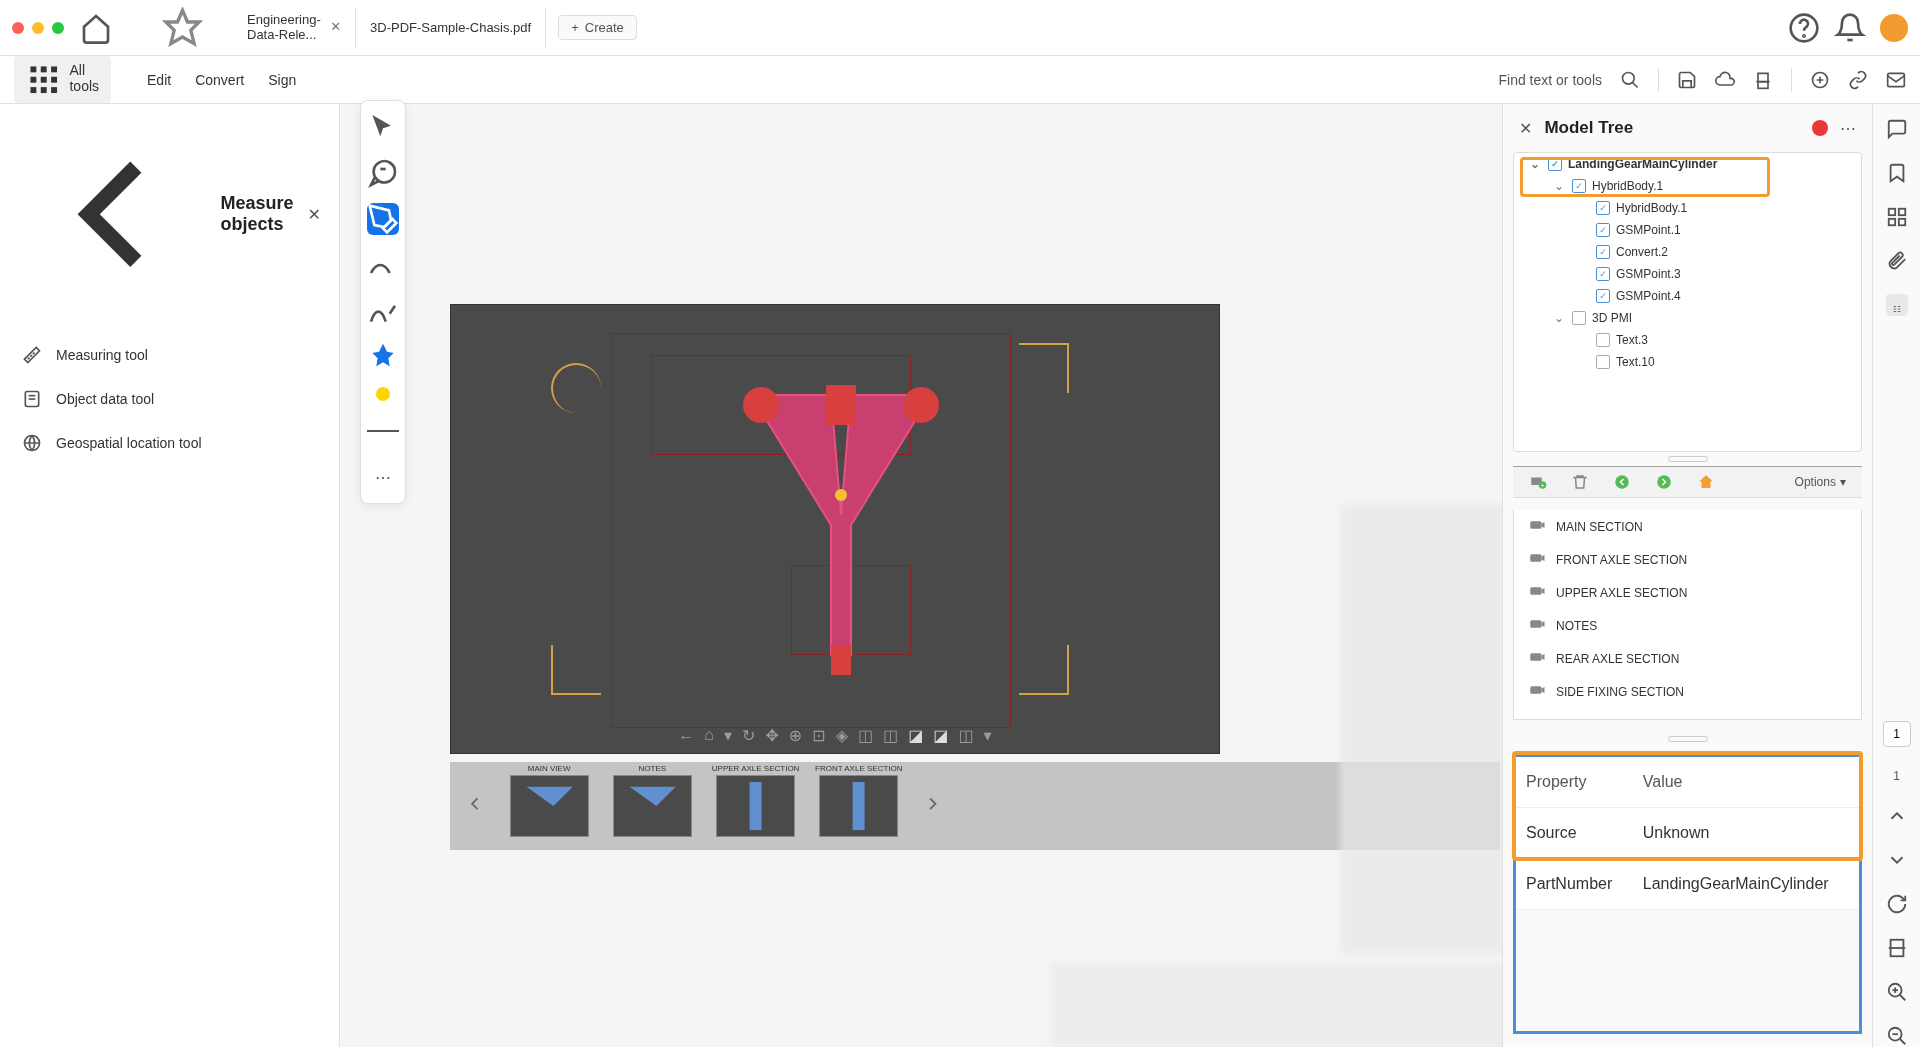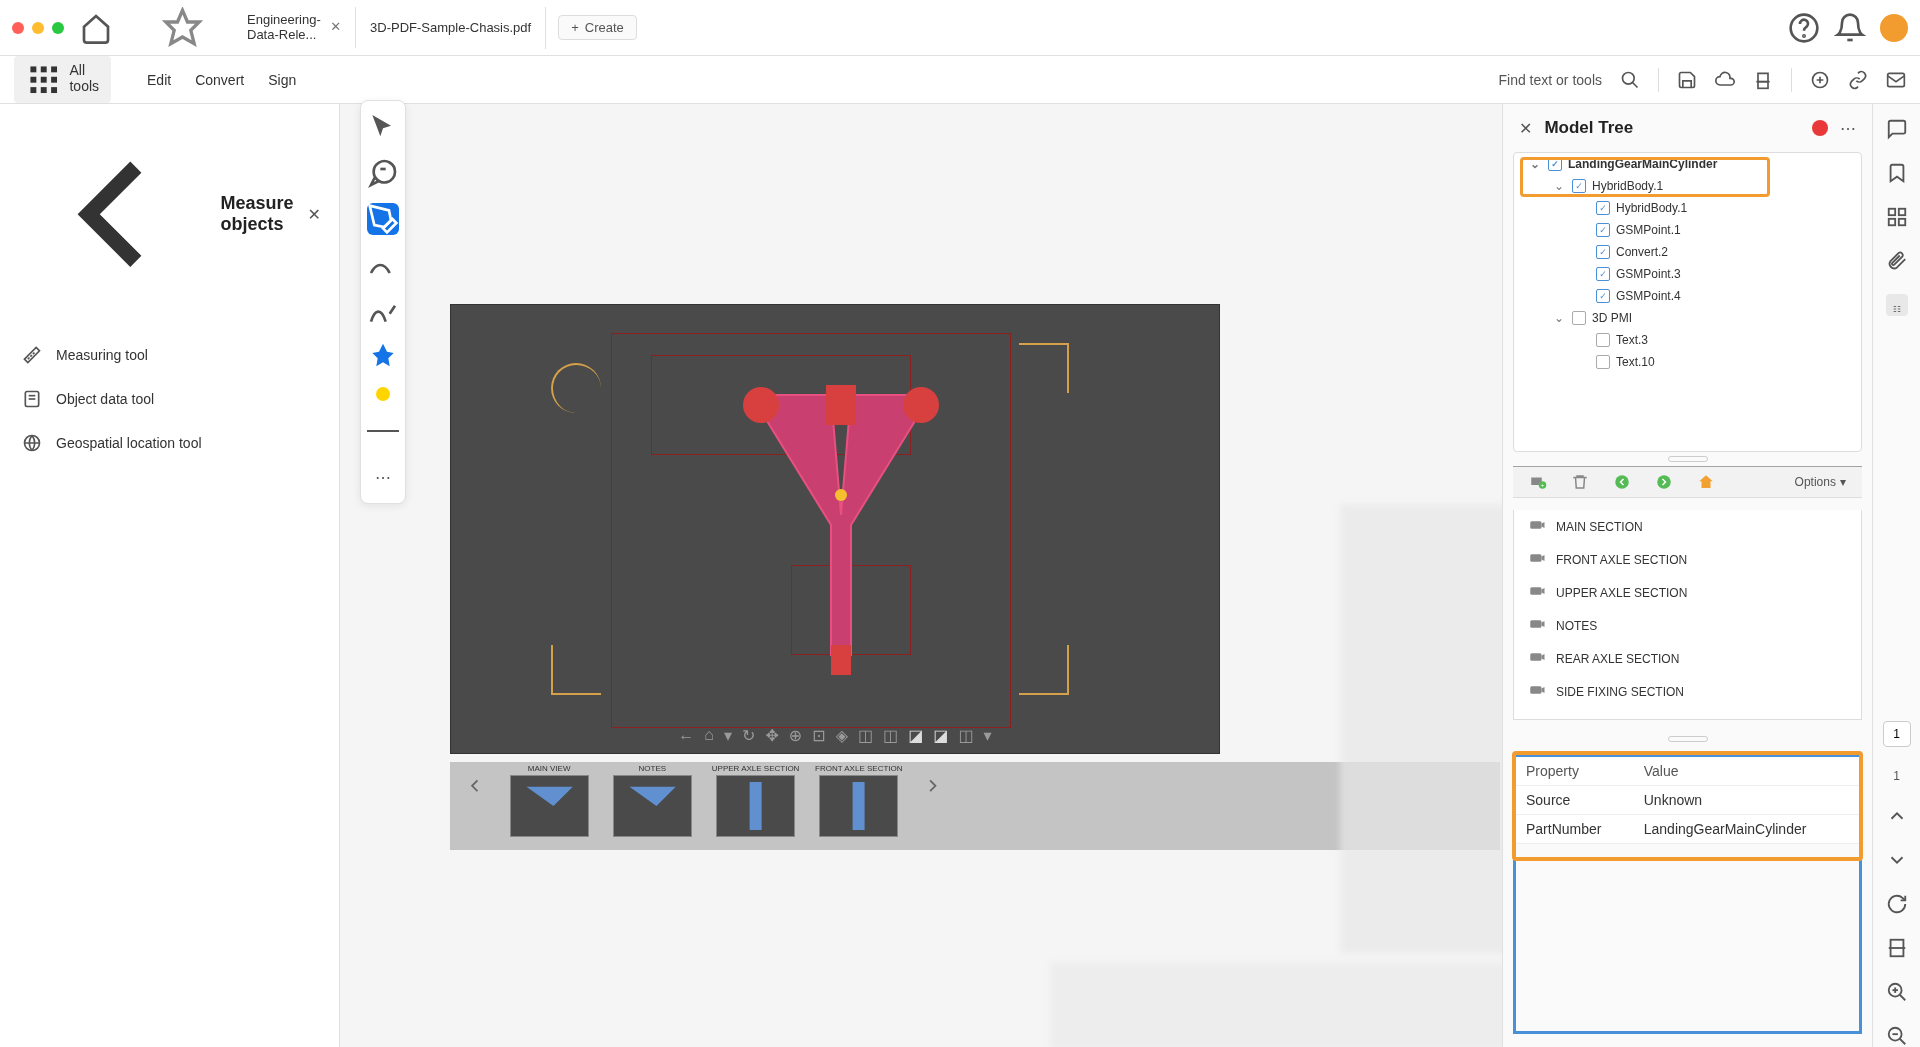--- a/index.html
+++ b/index.html
@@ -57,21 +57,21 @@
 .corner { position: absolute; width: 50px; height: 50px; border: 2px solid #d4a04a; }
 .corner.tl { top: 58px; left: 100px; border-right: none; border-bottom: none; }
 .corner.tr { top: 38px; right: 150px; border-left: none; border-bottom: none; }
 .corner.bl { bottom: 58px; left: 100px; border-right: none; border-top: none; }
 .corner.br { bottom: 58px; right: 150px; border-left: none; border-top: none; }
 .model-shape { position: absolute; left: 280px; top: 70px; width: 220px; height: 310px; }
 .viewer-controls { position: absolute; bottom: 8px; left: 50%; transform: translateX(-50%); display: flex; gap: 10px; color: #9a9a9a; font-size: 16px; }
 .viewer-controls span { cursor: pointer; }
 
 .thumbs-bar { width: 1050px; height: 88px; background: #c4c4c4; display: flex; align-items: center; padding: 0 14px; gap: 8px; margin-top: 8px; }
-.thumbs-left { width: 480px; display: flex; align-items: flex-start; gap: 24px; }
+.thumbs-left { width: 480px; display: flex; align-items: center; gap: 24px; }
 .thumb-nav { width: 24px; cursor: pointer; color: #666; }
 .thumb { width: 88px; height: 62px; background: #4a4a4a; border: 1px solid #888; display: flex; flex-direction: column; align-items: center; justify-content: center; font-size: 7px; color: #ccc; cursor: pointer; position: relative; }
 .thumb-label { position: absolute; top: -12px; font-size: 8px; color: #333; white-space: nowrap; }
 
 .blurred-panel { position: absolute; left: 890px; top: 200px; width: 245px; height: 450px; background: #e8e8e8; filter: blur(3px); opacity: 0.7; }
 .blurred-panel2 { position: absolute; left: 600px; top: 658px; width: 555px; height: 88px; background: #e8e8e8; filter: blur(3px); opacity: 0.6; }
 
 
 .right-panel { width: 370px; background: #fafafa; border-left: 1px solid #e0e0e0; display: flex; flex-direction: column; }
 .mt-header { display: flex; align-items: center; gap: 12px; padding: 14px 16px; }
@@ -97,21 +97,21 @@
 .views-toolbar .vicon { width: 18px; height: 18px; cursor: pointer; }
 .options-btn { margin-left: auto; font-size: 12px; color: #555; display: flex; align-items: center; gap: 4px; cursor: pointer; }
 
 .views-list { margin: 12px 10px; background: #fff; border: 1px solid #ddd; border-top: none; height: 210px; overflow: hidden; }
 .view-item { display: flex; align-items: center; gap: 10px; padding: 6px 14px; font-size: 12px; color: #333; cursor: default; }
 .view-item .cam { width: 18px; color: #777; }
 
 .prop-box { margin: 8px 10px 10px; border: 3px solid #4a90d9; height: 280px; position: relative; }
 .prop-highlight { position: absolute; left: -4px; top: -6px; right: -4px; height: 110px; border: 4px solid #f29b2e; border-radius: 4px; pointer-events: none; }
 .prop-table { width: 100%; border-collapse: collapse; background: #fff; }
-.prop-table th, .prop-table td { text-align: left; font-size: 14px; padding: 6px 10px; border-bottom: 1px solid #eee; color: #333; font-weight: normal; }
+.prop-table th, .prop-table td { text-align: left; font-size: 16px; padding: 16px 10px; border-bottom: 1px solid #eee; color: #333; font-weight: normal; }
 .prop-table th { color: #555; }
 
 
 .right-rail { width: 48px; background: #fafafa; border-left: 1px solid #e0e0e0; display: flex; flex-direction: column; align-items: center; padding: 14px 0; gap: 22px; }
 .right-rail .ricon { width: 22px; height: 22px; cursor: pointer; color: #555; }
 .right-rail .spacer { flex: 1; }
 .right-rail .active-bg { background: #e8e8e8; padding: 6px; border-radius: 4px; }
 .page-box { width: 28px; height: 26px; border: 1px solid #ccc; background: #fff; border-radius: 4px; display: flex; align-items: center; justify-content: center; font-size: 12px; }
 
 svg { width: 100%; height: 100%; }

